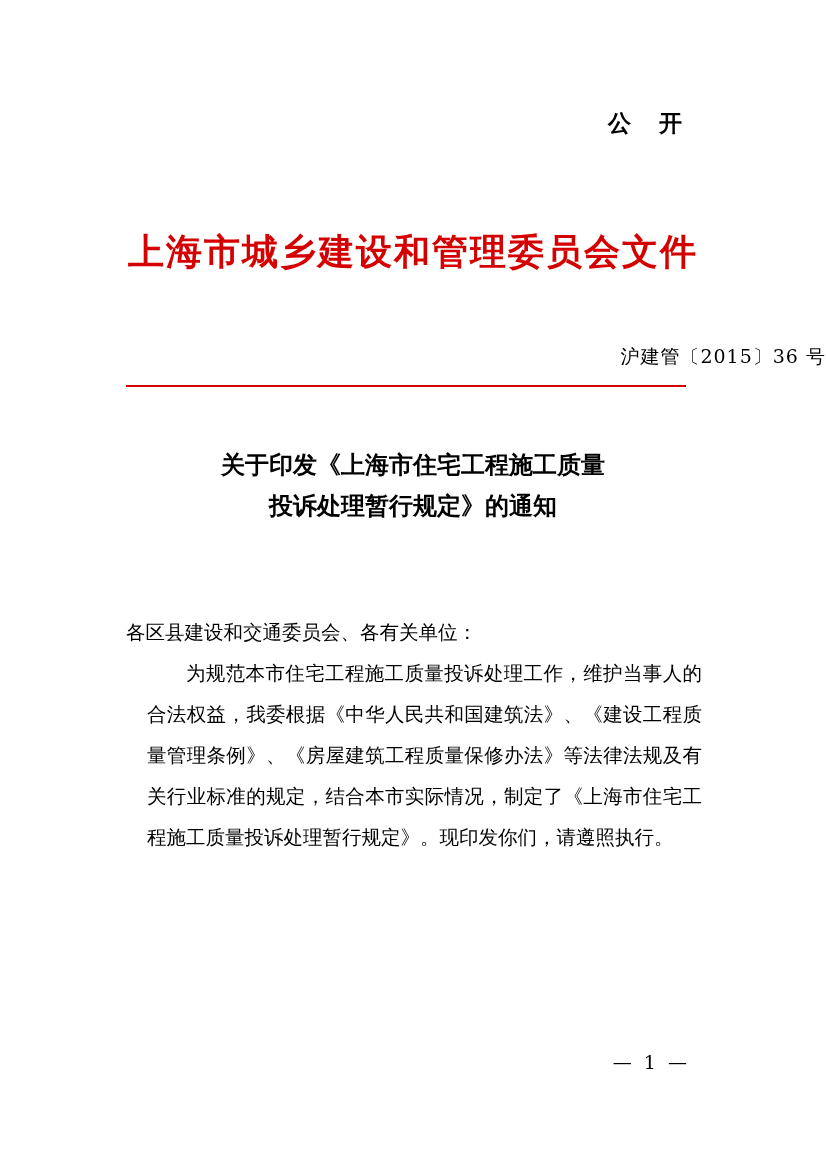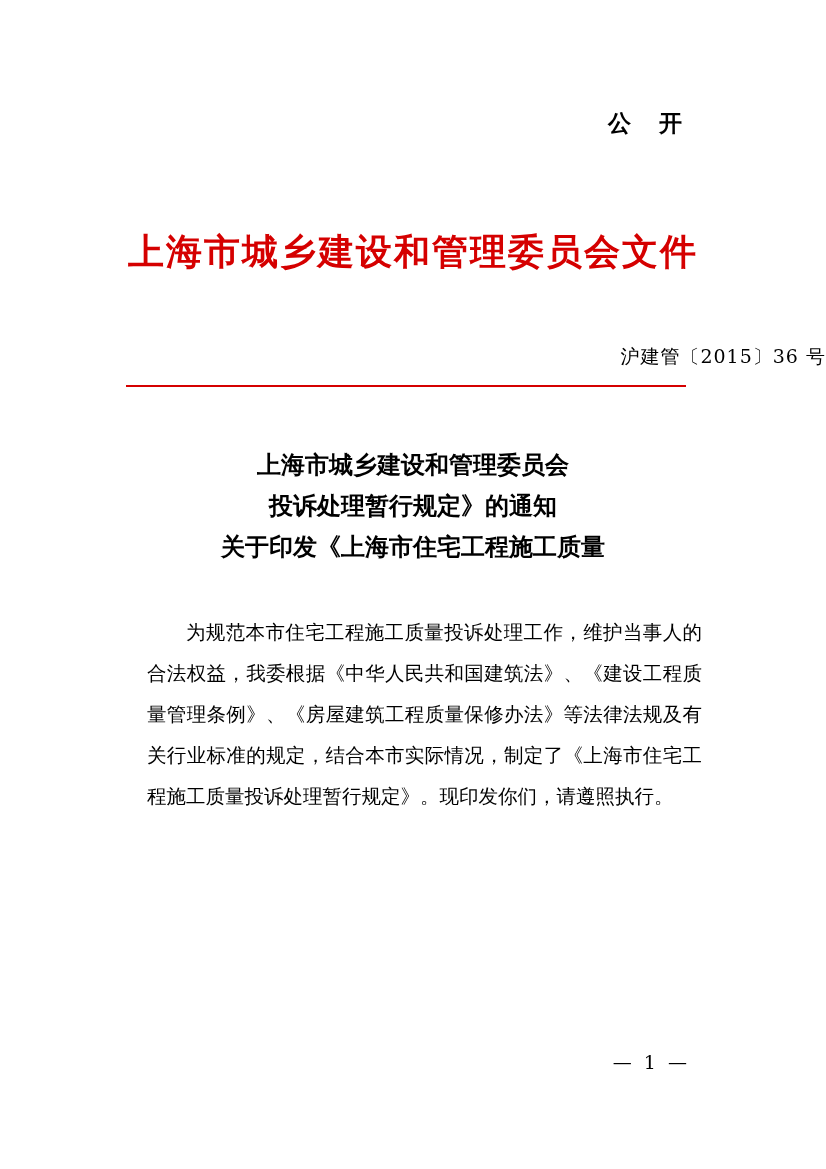--- a/index.html
+++ b/index.html
@@ -127,24 +127,24 @@
 
   <div class="classification">公 开</div>
 
   <div class="masthead">上海市城乡建设和管理委员会文件</div>
 
   <div class="doc-number">沪建管〔2015〕36 号</div>
 
   <div class="red-rule"></div>
 
   <div class="title-block">
-    <span class="tline">上海市城乡建设和管理委员会</span>
+    <span class="tline">关于印发《上海市住宅工程施工质量</span>
     <span class="tline">投诉处理暂行规定》的通知</span>
-    <span class="tline">关于印发《上海市住宅工程施工质量</span>
   </div>
 
   <div class="body-text">
+    <p>各区县建设和交通委员会、各有关单位：</p>
     <p class="indent">为规范本市住宅工程施工质量投诉处理工作，维护当事人的合法权益，我委根据《中华人民共和国建筑法》、《建设工程质量管理条例》、《房屋建筑工程质量保修办法》等法律法规及有关行业标准的规定，结合本市实际情况，制定了《上海市住宅工程施工质量投诉处理暂行规定》。现印发你们，请遵照执行。</p>
   </div>
 
   <div class="footer">— 1 —</div>
 
 </div>
 
 </body></html>

